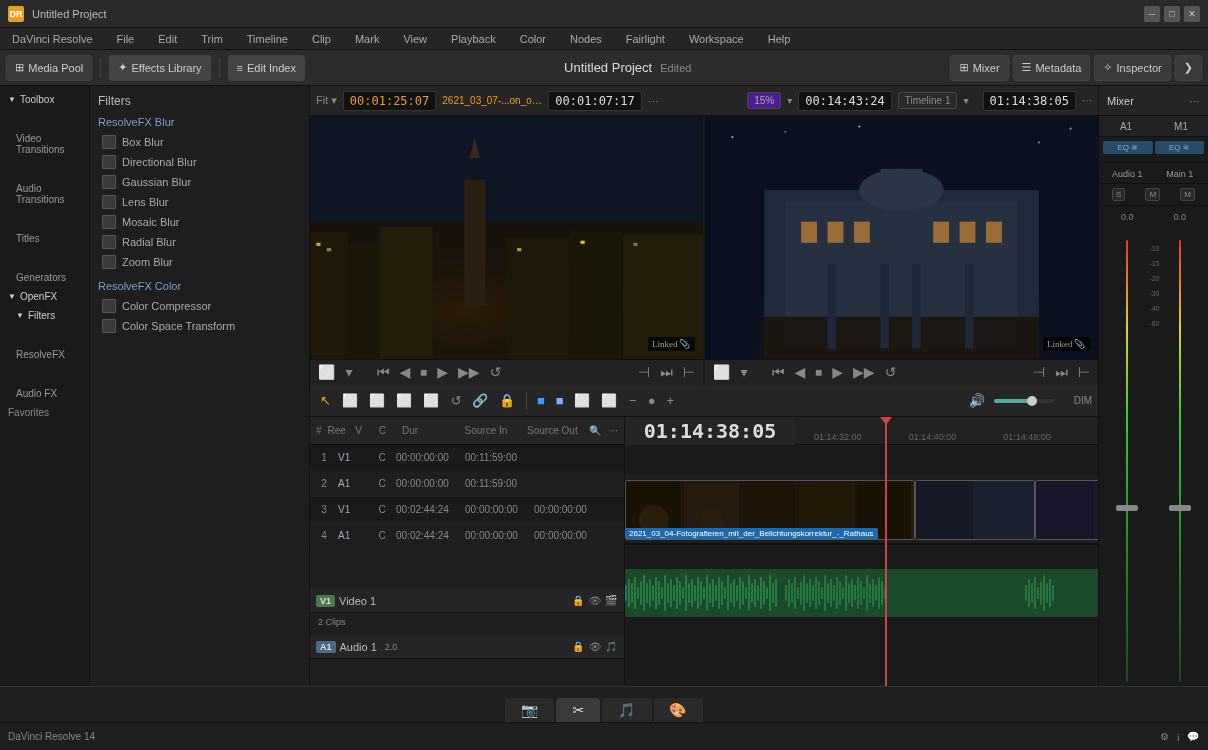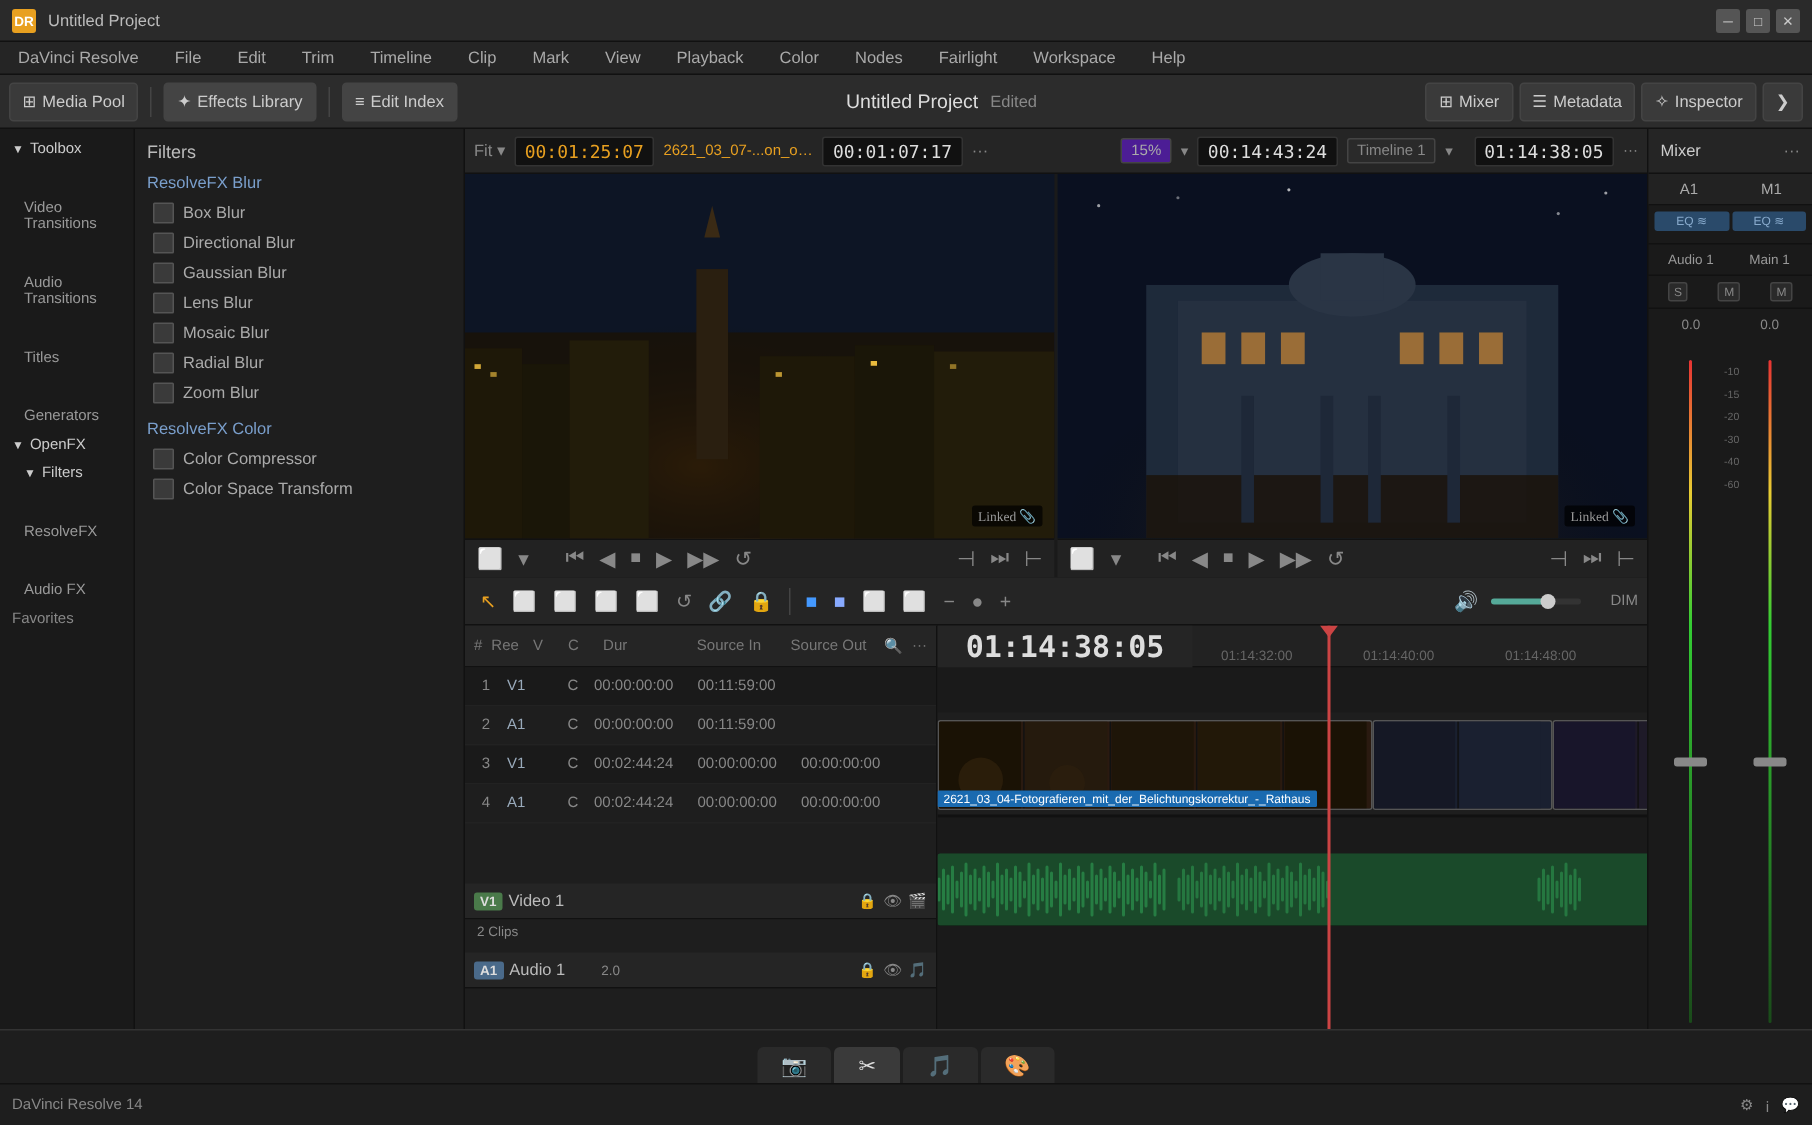--- a/index.html
+++ b/index.html
@@ -932,21 +932,21 @@
           <span style="color:#888;font-size:10px;">👁</span>
           <span style="color:#888;font-size:10px;">🎬</span>
         </div>
         <div style="height:10px;background:#1e1e1e;padding:2px 8px;">
           <span style="color:#888;font-size:9px;">2 Clips</span>
         </div>
 
         <div class="track-header-row" style="margin-top:12px;">
           <span class="track-label-tag audio">A1</span>
           <span class="track-name">Audio 1</span>
-          <span style="color:#888;font-size:9px;margin-left:20px;">2.0</span>
+          <span style="color:#888;font-size:9px;margin-left:4px;">2.0</span>
           <div style="flex:1"></div>
           <span style="color:#888;font-size:10px;">🔒</span>
           <span style="color:#888;font-size:10px;">👁</span>
           <span style="color:#888;font-size:10px;">🎵</span>
         </div>
       </div>
 
       <div id="timeline-track">
 
         <div style="position:absolute;top:0;left:0;width:170px;height:28px;background:#252525;z-index:20;display:flex;align-items:center;justify-content:center;">

